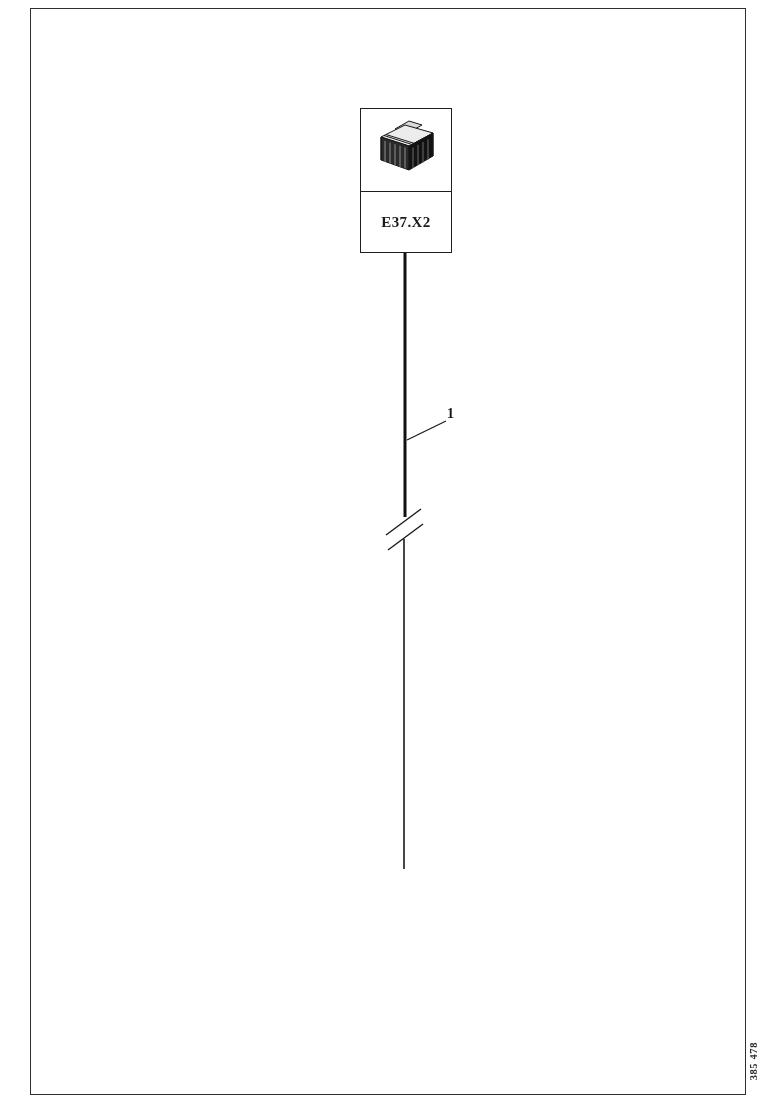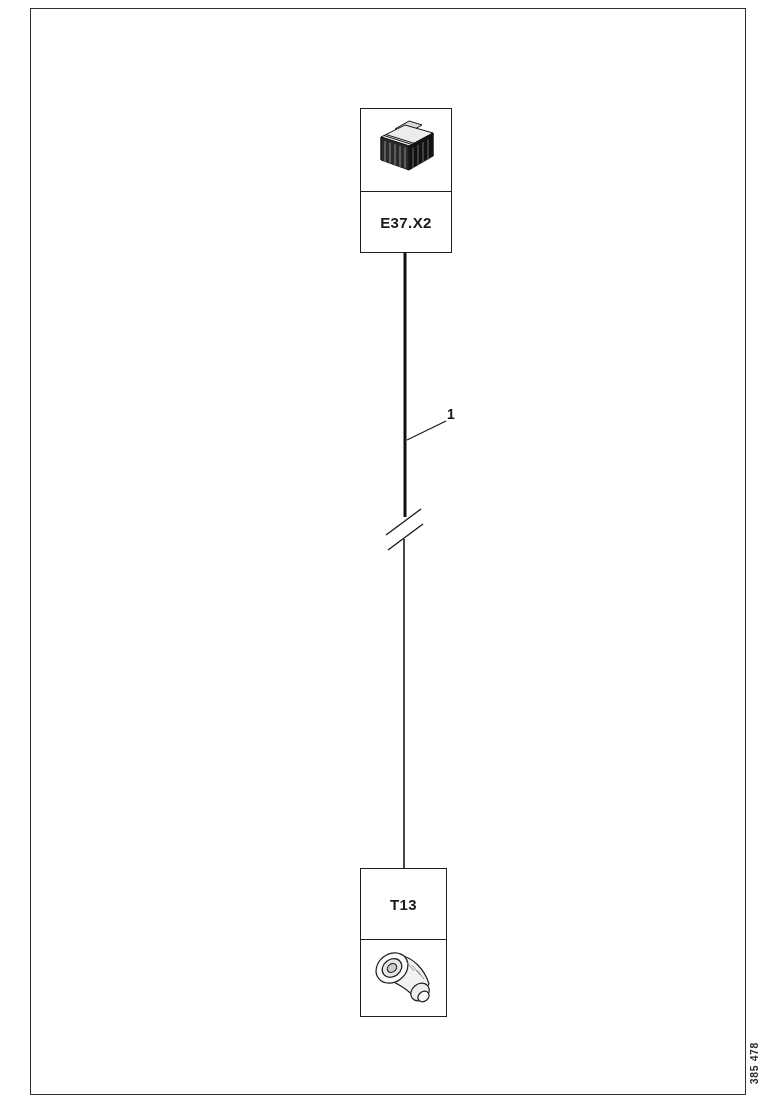--- a/index.html
+++ b/index.html
@@ -5,20 +5,21 @@
   * { margin: 0; padding: 0; box-sizing: border-box; }
   html, body { background: #ffffff; }
   body { font-family: "Liberation Sans", sans-serif; color: #1c1c1c; }
 
   .page {
     position: relative;
     width: 778px;
     height: 1100px;
     background: #ffffff;
     overflow: hidden;
+    font-family: Liberation Serif, serif;
   }
 
   .frame {
     position: absolute;
     left: 30px;
     top: 8px;
     width: 716px;
     height: 1087px;
     border: 1px solid #2e2e2e;
   }
@@ -123,34 +124,16 @@
     <g stroke="#1a1a1a" stroke-width="1.4">
       <line x1="386" y1="535" x2="421" y2="509"></line>
       <line x1="388" y1="550" x2="423" y2="524"></line>
     </g>
     <line x1="404" y1="539" x2="404" y2="869" stroke="#1a1a1a" stroke-width="1.6"></line>
     <line x1="407" y1="440" x2="446" y2="421" stroke="#1a1a1a" stroke-width="1.2"></line>
   </svg>
 
   <div class="callout">1</div>
 
-  <div class="conn-box box-bottom">
-    <div class="cell label-cell">T13</div>
-    <div class="cell divided illus">
-      <svg width="72" height="68" viewBox="0 0 72 68">
-        <g fill="#f6f6f6" stroke="#1d1d1d" stroke-width="1.2" stroke-linejoin="round">
-          <path d="M31 11 C45 13 57 26 61 40 L49 56 C41 46 26 36 13 34 Z" fill="#f2f2f2"></path>
-          <ellipse cx="24" cy="24" rx="17" ry="14" transform="rotate(-38 24 24)" fill="#fbfbfb"></ellipse>
-          <ellipse cx="24" cy="24" rx="10.5" ry="8.5" transform="rotate(-38 24 24)" fill="#e6e6e6"></ellipse>
-          <ellipse cx="24" cy="24" rx="5" ry="4" transform="rotate(-38 24 24)" fill="#cccccc"></ellipse>
-          <ellipse cx="52" cy="48" rx="10" ry="8" transform="rotate(-38 52 48)" fill="#ededed"></ellipse>
-          <ellipse cx="55.5" cy="52.5" rx="6" ry="4.8" transform="rotate(-38 55.5 52.5)" fill="#f8f8f8"></ellipse>
-        </g>
-        <g stroke="#7a7a7a" stroke-width="0.8" fill="none">
-          <path d="M38 17 L46 27 M44 21 L52 31 M49 26 L56 35"></path>
-        </g>
-      </svg>
-    </div>
-  </div>
 
   <div class="fig-num">385 478</div>
 
 </div>
 
 </body></html>

